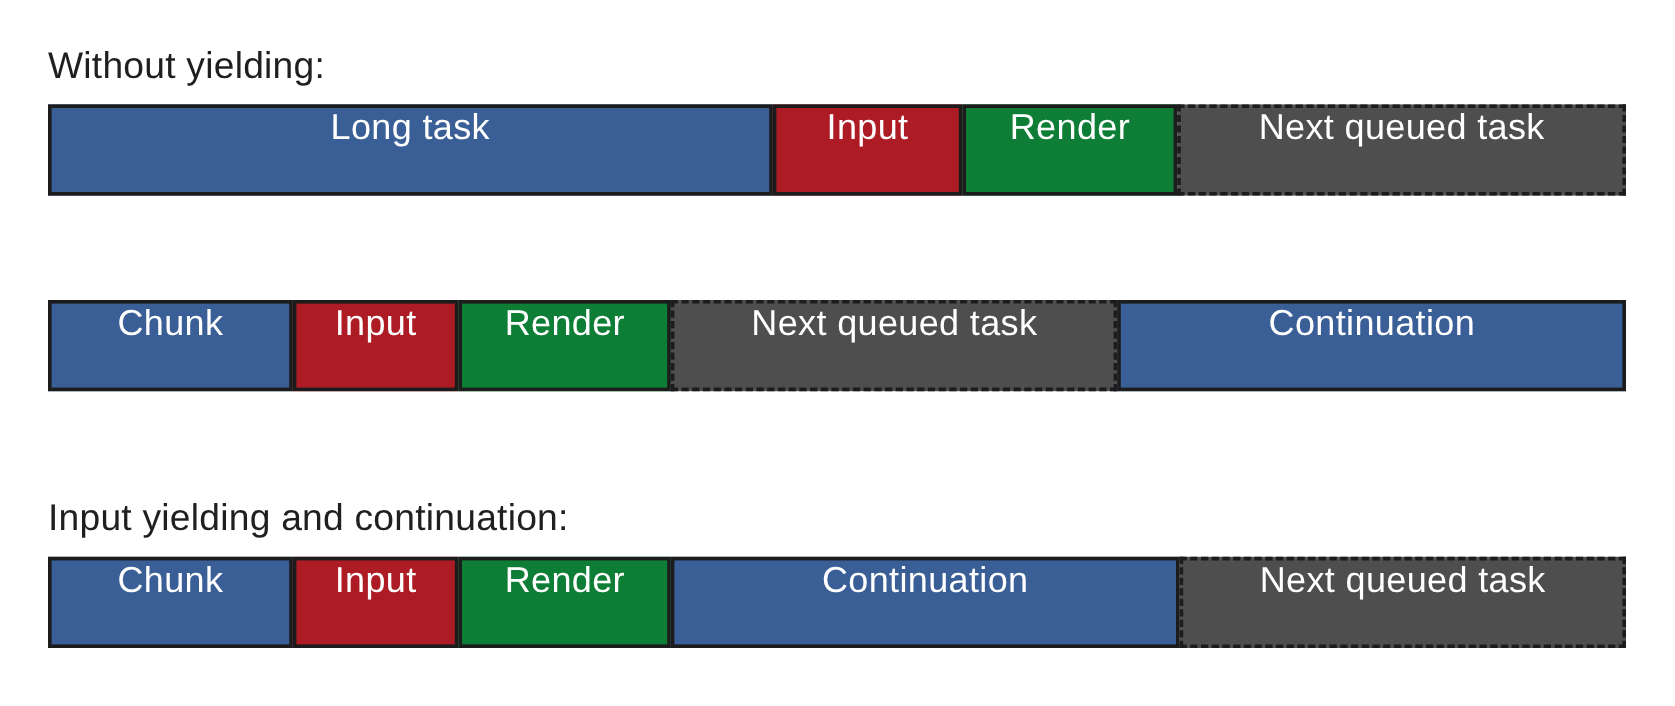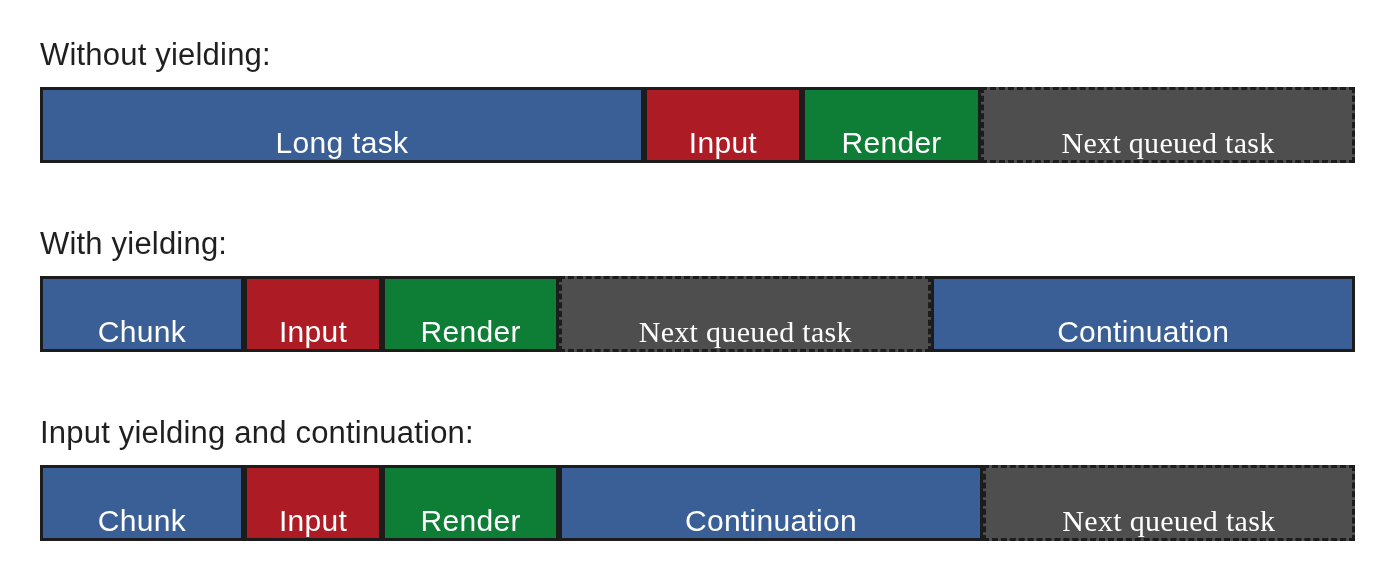--- a/index.html
+++ b/index.html
@@ -13,46 +13,45 @@
     height: 588px;
     overflow: hidden;
   }
   .diagram {
     box-sizing: border-box;
     width: 1396px;
     height: 588px;
     padding: 36px 41px 0 40px;
     background: #ffffff;
   }
-  .row { margin-bottom: 62px; }
+  .row { margin-bottom: 87px; }
   .row-heading {
     font-size: 31px;
     line-height: 38px;
     color: #1f1f1f;
     letter-spacing: 0.2px;
     margin: 0 0 13px 0;
     font-weight: 400;
   }
   .bar {
     display: flex;
     width: 100%;
     height: 76px;
   }
   .segment {
     box-sizing: border-box;
     border: 3px solid #1c1c1c;
     display: flex;
-    align-items: flex-end;
+    align-items: flex-start;
     justify-content: center;
     overflow: hidden;
     min-width: 0;
   }
   .segment.dashed {
     border-style: dashed;
-    font-family: Liberation Serif, serif;
   }
   .segment-label {
     color: #ffffff;
     font-size: 30px;
     letter-spacing: 0.3px;
     white-space: nowrap;
   }
 </style>
 </head>
 <body>
@@ -69,21 +68,20 @@
         </div>
         <div class="segment" style="flex: 13.4 1 0%; background: rgb(14, 126, 54); border-color: rgb(28, 28, 28);">
           <span class="segment-label" style="color: rgb(255, 255, 255);">Render</span>
         </div>
         <div class="segment dashed" style="flex: 28.5 1 0%; background: rgb(78, 78, 78); border-color: rgb(28, 28, 28);">
           <span class="segment-label" style="color: rgb(255, 255, 255);">Next queued task</span>
         </div>
       </div>
     </div>
     <div class="row">
-      <div class="row-heading">With yielding:</div>
       <div class="bar">
         <div class="segment" style="flex: 15.4 1 0%; background: rgb(58, 94, 150); border-color: rgb(28, 28, 28);">
           <span class="segment-label" style="color: rgb(255, 255, 255);">Chunk</span>
         </div>
         <div class="segment" style="flex: 10.3 1 0%; background: rgb(173, 27, 36); border-color: rgb(28, 28, 28);">
           <span class="segment-label" style="color: rgb(255, 255, 255);">Input</span>
         </div>
         <div class="segment" style="flex: 13.3 1 0%; background: rgb(14, 126, 54); border-color: rgb(28, 28, 28);">
           <span class="segment-label" style="color: rgb(255, 255, 255);">Render</span>
         </div>

